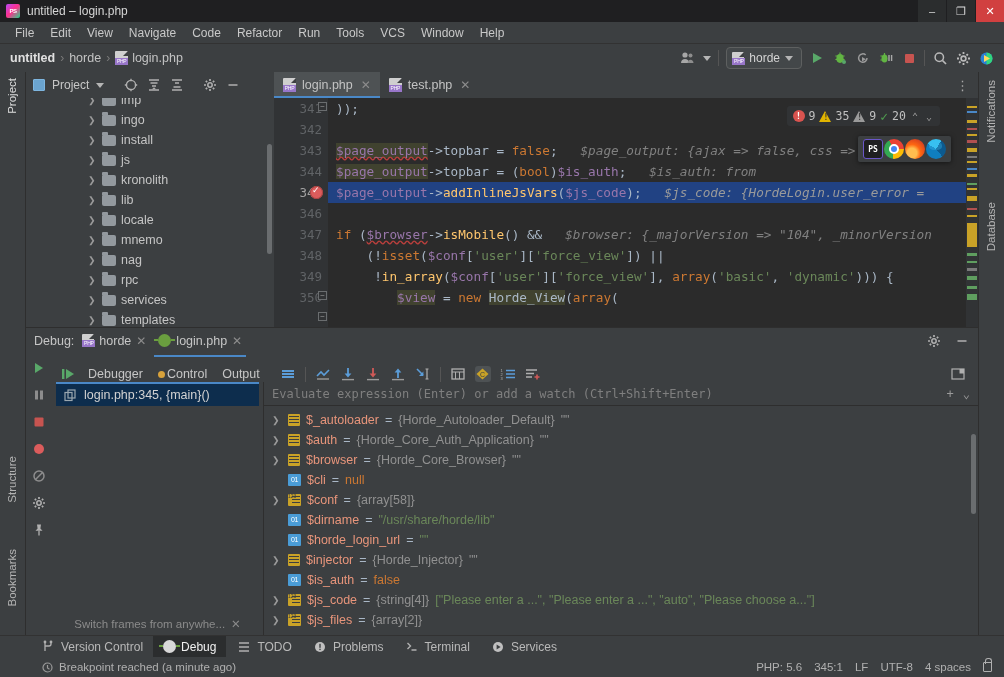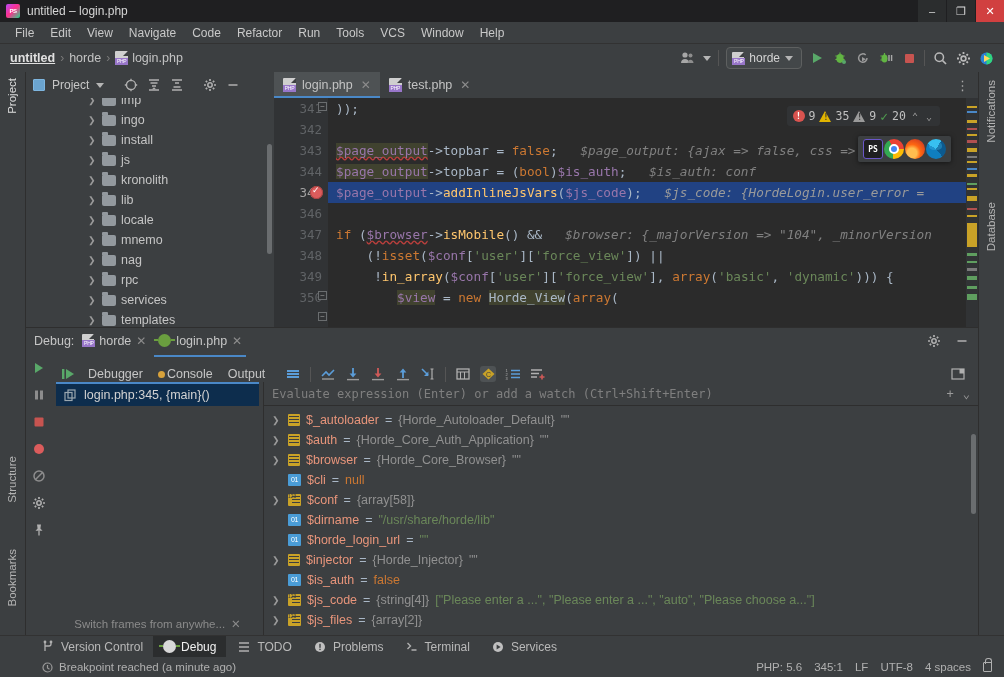--- a/index.html
+++ b/index.html
@@ -38,21 +38,21 @@
     padding-left:8px;gap:2px;border-bottom:1px solid #323232;
   }
   .menubar .mi{padding:2px 7px;color:#c9c9c9;font-size:12px;}
 
   
   .navbar{
     height:28px;background:#3c3f41;display:flex;align-items:center;
     padding-left:10px;gap:5px;
   }
   .crumb{color:#c3c3c3;font-size:12.5px;display:flex;align-items:center;gap:4px;}
-  .crumb.bold{font-weight:bold;color:#e0e0e0;text-decoration:underline;}
+  .crumb.bold{font-weight:bold;color:#e0e0e0;}
   .sep{color:#7a7a7a;font-size:12px;}
   .phpfile{
     width:13px;height:14px;background:#cfcfcf;border-radius:1px;position:relative;flex:0 0 auto;
   }
   .phpfile:before{
     content:"";position:absolute;right:0;top:0;border-width:0 0 5px 5px;
     border-style:solid;border-color:transparent transparent #3c3f41 transparent;
   }
   .phpfile:after{
     content:"PHP";position:absolute;left:0;bottom:0;width:13px;height:7px;
@@ -484,21 +484,21 @@
           <div class="fold" style="top:4px;">−</div>
           <div class="bp" style="top:88px;"></div>
           <div class="fold" style="top:193px;">−</div>
           <div class="fold" style="top:214px;">−</div>
         </div>
 
         <div class="lines">
           <div class="ln"><span class="plain">));</span></div>
           <div class="ln"></div>
           <div class="ln"><span class="var-hl err-underline">$page_output</span><span class="plain">-&gt;</span><span class="plain">topbar</span><span class="plain"> = </span><span class="kw">false</span><span class="plain">;</span><span class="hint">   $page_output: {ajax =&gt; false, css =&gt; Horde_T</span></div>
-          <div class="ln"><span class="var-hl">$page_output</span><span class="plain">-&gt;topbar = (</span><span class="kw">bool</span><span class="plain">)</span><span class="var">$is_auth</span><span class="plain">;</span><span class="hint">   $is_auth: conf</span></div>
+          <div class="ln"><span class="var-hl">$page_output</span><span class="plain">-&gt;topbar = (</span><span class="kw">bool</span><span class="plain">)</span><span class="var">$is_auth</span><span class="plain">;</span><span class="hint">   $is_auth: from</span></div>
           <div class="ln sel"><span class="var">$page_output</span><span class="plain">-&gt;</span><span class="fn">addInlineJsVars</span><span class="plain">(</span><span class="var">$js_code</span><span class="plain">);</span><span class="hint2">   $js_code: {HordeLogin.user_error =</span></div>
           <div class="ln"></div>
           <div class="ln"><span class="kw">if</span><span class="plain"> (</span><span class="var err-underline">$browser</span><span class="plain">-&gt;</span><span class="fn">isMobile</span><span class="plain">() &amp;&amp;</span><span class="hint">   $browser: {_majorVersion =&gt; "104", _minorVersion</span></div>
           <div class="ln"><span class="plain">    (!</span><span class="kw">isset</span><span class="plain">(</span><span class="var">$conf</span><span class="plain">[</span><span class="str">'user'</span><span class="plain">][</span><span class="str">'force_view'</span><span class="plain">]) ||</span></div>
           <div class="ln"><span class="plain">     !</span><span class="fn">in_array</span><span class="plain">(</span><span class="var">$conf</span><span class="plain">[</span><span class="str">'user'</span><span class="plain">][</span><span class="str">'force_view'</span><span class="plain">], </span><span class="kw">array</span><span class="plain">(</span><span class="str">'basic'</span><span class="plain">, </span><span class="str">'dynamic'</span><span class="plain">))) {</span></div>
           <div class="ln"><span class="plain">        </span><span class="var gold-bg">$view</span><span class="plain"> = </span><span class="kw">new</span><span class="plain"> </span><span class="plain gold-bg">Horde_View</span><span class="plain">(</span><span class="kw">array</span><span class="plain">(</span></div>
 
           <div class="inspect">
             <span class="dot d-err">!</span>
             <span>9</span>
@@ -638,21 +638,21 @@
 
         <div class="dbg-toolbar">
           <span class="ico">
             <svg width="15" height="14" viewBox="0 0 15 14">
                 <rect x="1" y="2" width="2.4" height="10" fill="#59a869"></rect>
                 <polygon points="5,2 13,7 5,12" fill="#59a869"></polygon>
               </svg>
           </span>
           <span class="tb-tab active">Debugger</span>
           <span class="tb-tab">
-            <span style="display:inline-block;width:7px;height:7px;border-radius:50%;background:#d8a23b;margin-right:2px;"></span><span>Console</span>
+            <span style="display:inline-block;width:7px;height:7px;border-radius:50%;background:#d8a23b;margin-right:2px;"></span><span>Control</span>
           </span>
           <span class="tb-tab">Output</span>
           <span class="ico" style="margin-left:8px">
             <svg width="16" height="14" viewBox="0 0 16 14">
                 <path d="M2 4h12M2 7h12M2 10h12" stroke="#5b9dd9" stroke-width="1.8"></path>
               </svg>
           </span>
           <span class="vbar"></span>
           <span class="ico">
             <svg width="16" height="14" viewBox="0 0 16 14">

